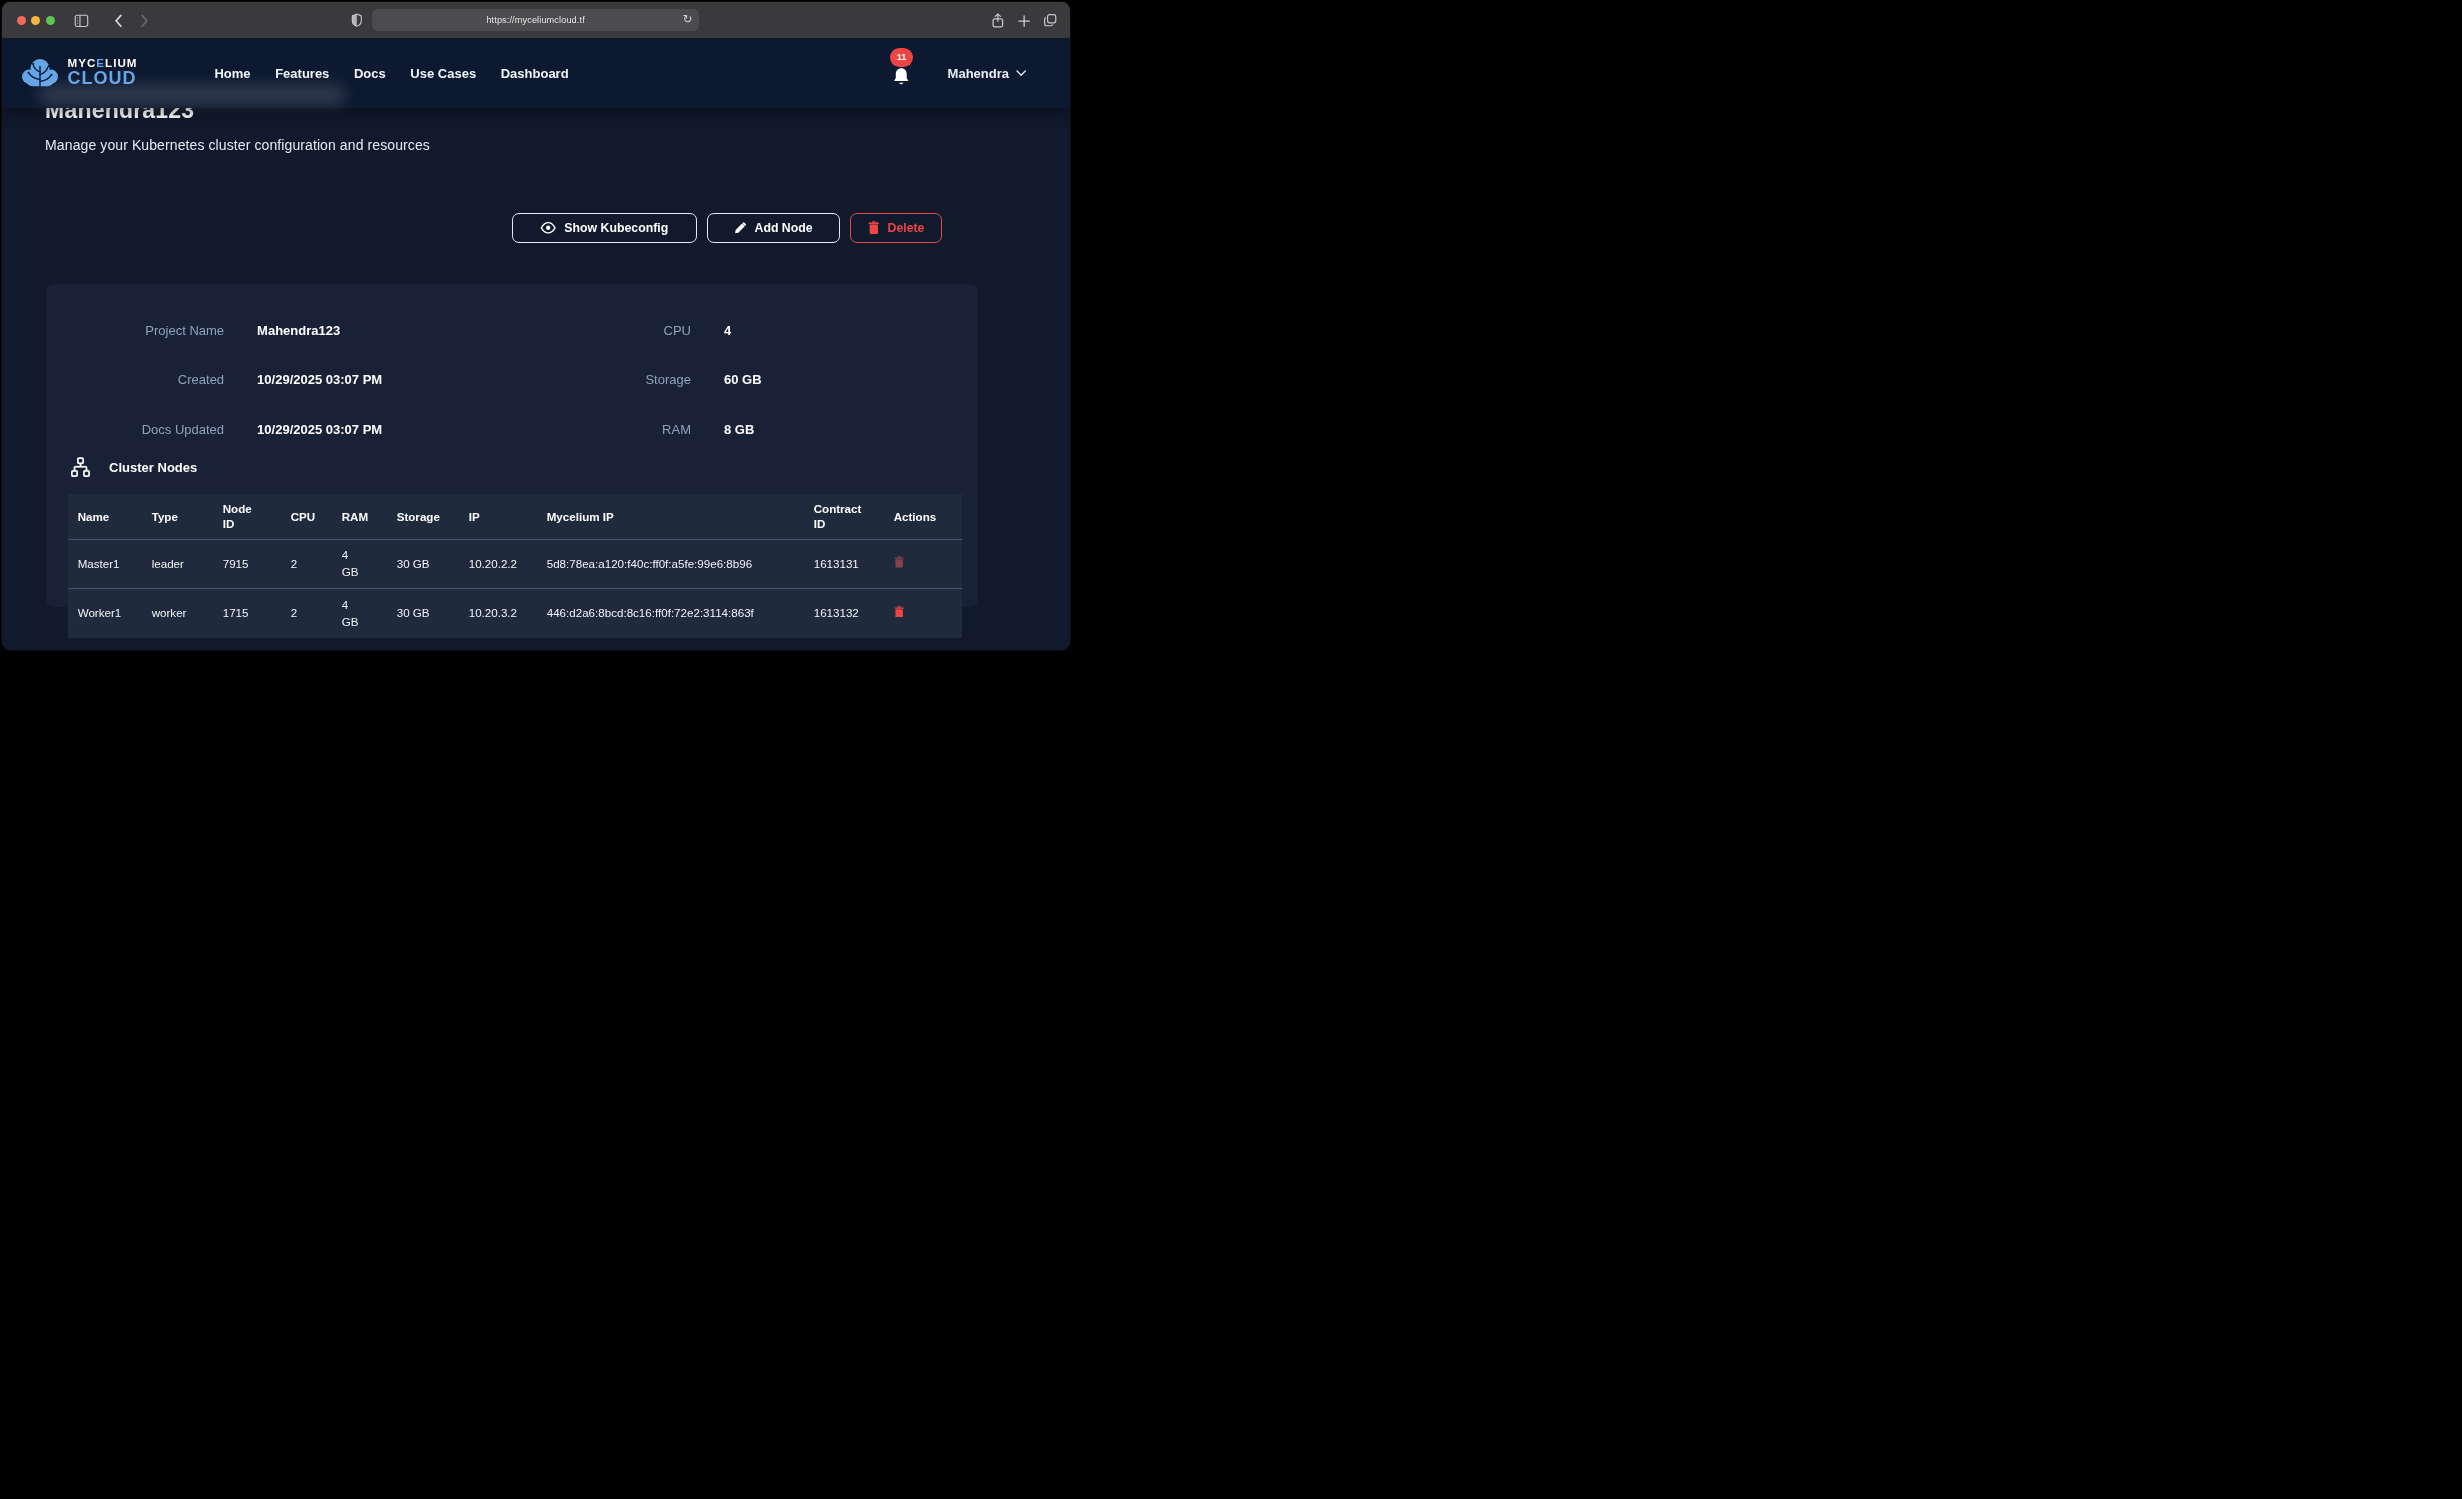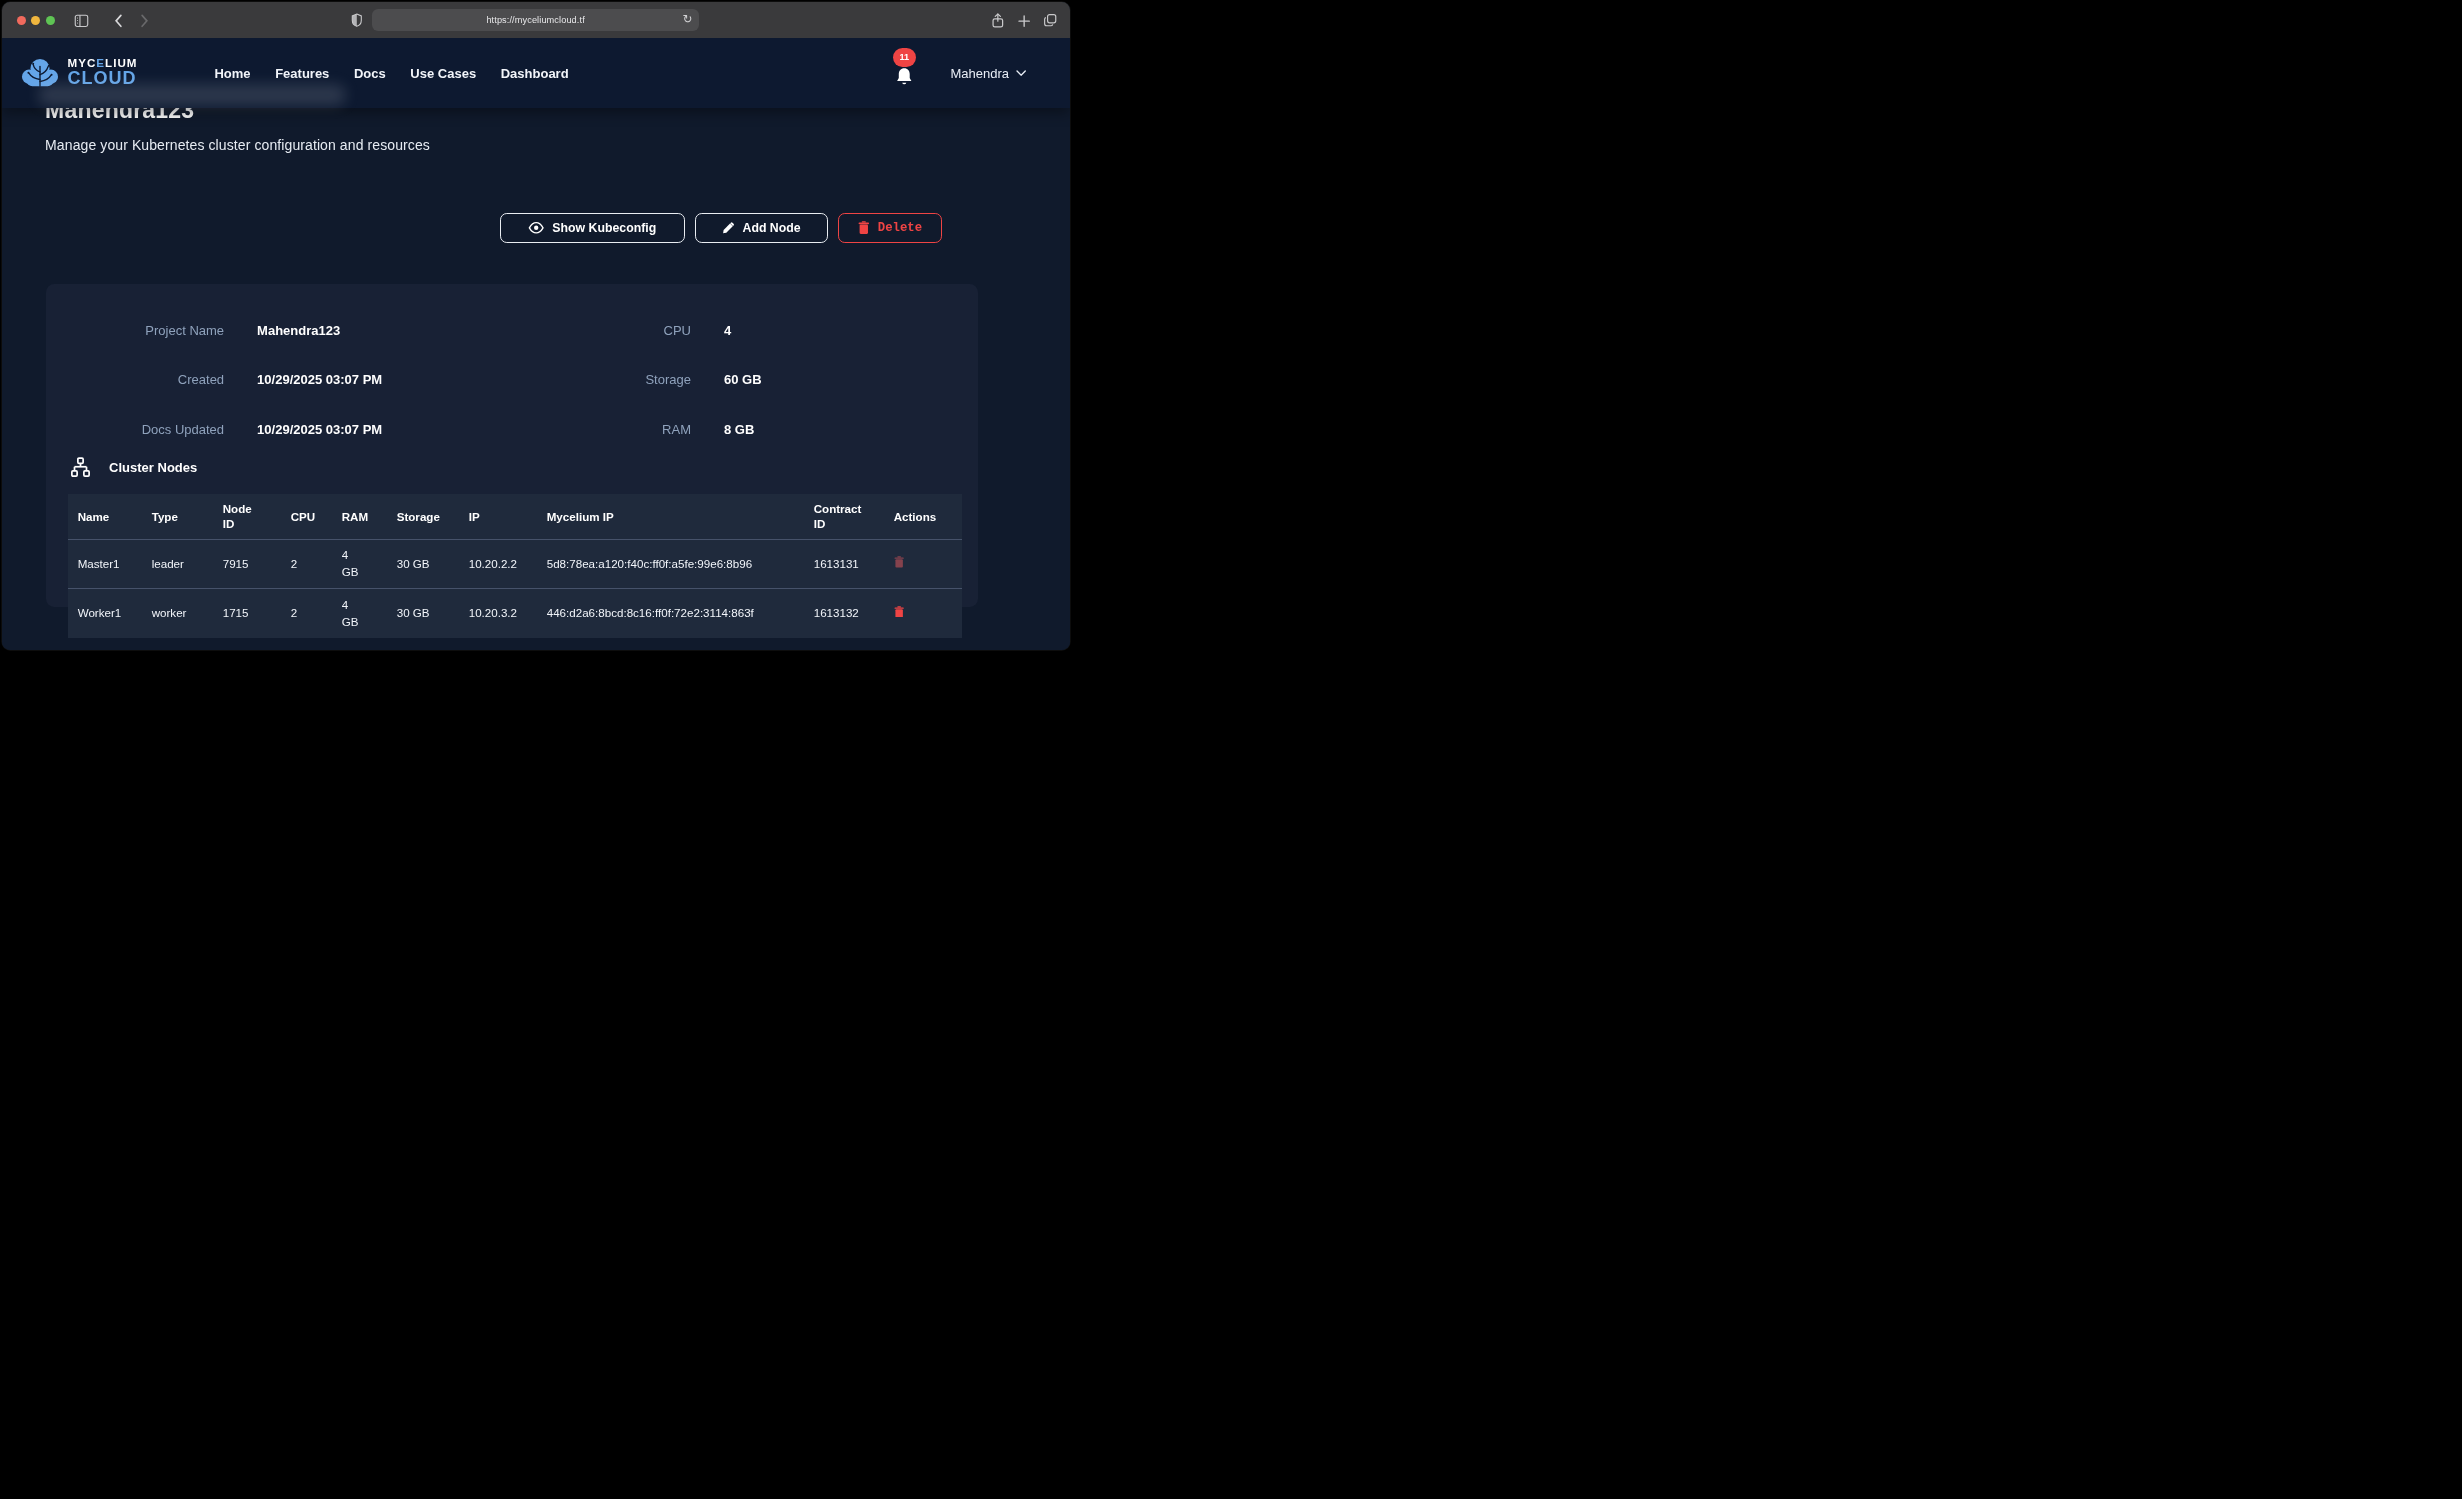--- a/index.html
+++ b/index.html
@@ -57,21 +57,21 @@
   .brand-bottom{font-size:18px;font-weight:800;color:var(--accent);letter-spacing:1px;margin-top:0.7px;}
   .nav-links{display:flex;gap:24.6px;margin-left:77px;}
   .nav-link{color:#f2f5fa;font-size:13px;font-weight:700;cursor:pointer;}
   .nav-right{margin-left:auto;display:flex;align-items:center;gap:37px;}
   .bell-wrap{position:relative;cursor:pointer;margin-top:9.6px;}
   .badge{
     position:absolute;top:-18.5px;left:-2.1px;min-width:23px;height:18.5px;
     background:var(--danger);border-radius:9.6px;color:#fff;font-size:9.2px;font-weight:700;
     display:flex;align-items:center;justify-content:center;padding:0 5.5px;
   }
-  .user-menu{display:flex;align-items:center;gap:6.8px;color:#e9eef6;font-size:13px;font-weight:400;cursor:pointer;}
+  .user-menu{display:flex;align-items:center;gap:6.8px;color:#e9eef6;font-size:13px;font-weight:700;cursor:pointer;}
   
   .hero{position:relative;padding-left:43px;}
   .smudge{
     position:absolute;top:-24.6px;left:36px;width:308px;height:22px;z-index:3;
     background:rgba(195,203,216,.17);filter:blur(6.2px);border-radius:11px;pointer-events:none;
   }
   .title-clip{height:15px;overflow:hidden;position:relative;width:424px;}
   .page-title{
     margin:0;font-size:23px;line-height:25px;font-weight:800;color:#fff;
     transform:translateY(-10.3px);letter-spacing:0.2px;
@@ -79,21 +79,21 @@
   .subtitle{margin-top:13.7px;font-size:14px;color:#e7ecf3;letter-spacing:0.1px;}
   
   .actions-row{display:flex;justify-content:flex-end;gap:10.3px;margin:60px 128px 0 0;}
   .btn{
     height:30px;border:1.4px solid #e9edf2;border-radius:6.8px;background:transparent;
     color:#fff;font-weight:700;font-size:12.3px;font-family:inherit;
     display:flex;align-items:center;justify-content:center;gap:8.2px;cursor:pointer;padding:0 16.4px;
   }
   .btn-kubeconfig{width:185px;}
   .btn-addnode{width:133px;}
-  .btn-delete{width:104px;border-color:var(--danger);color:var(--danger);font-family:Liberation Mono, monospace;}
+  .btn-delete{width:92px;border-color:var(--danger);color:var(--danger);}
   
   .card{
     margin:41px 92px 0 44px;height:323px;background:var(--card-bg);border-radius:8.2px;
     padding-top:21px;
   }
   .details{display:flex;}
   .dcol{display:flex;flex-direction:column;gap:16.4px;}
   .dcol.left{flex:0 0 56%;}
   .dcol.right{flex:1;}
   .drow{display:flex;align-items:baseline;margin-top:18px;}

